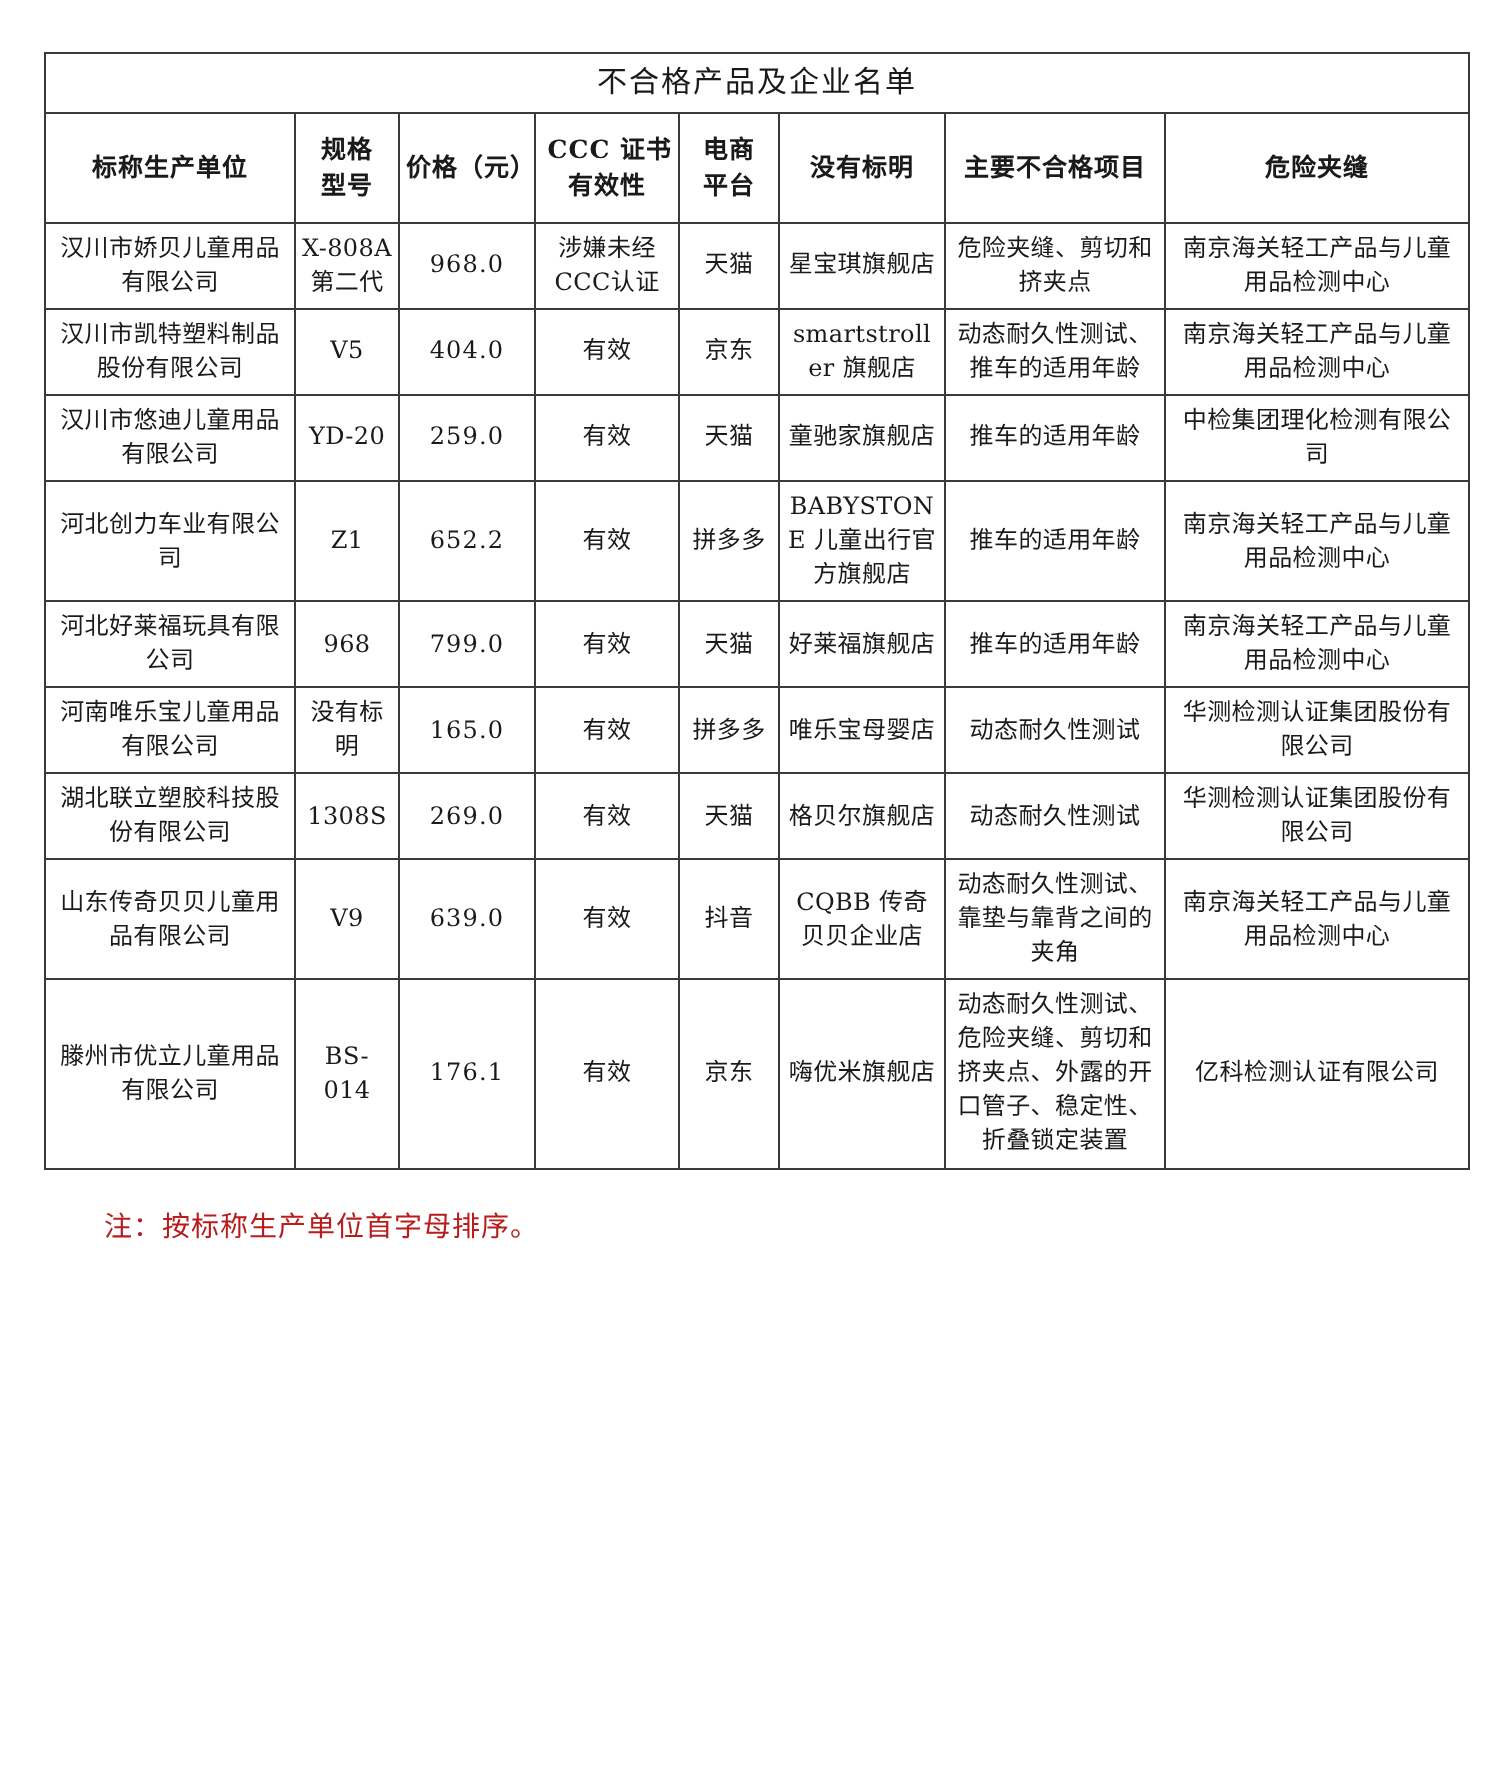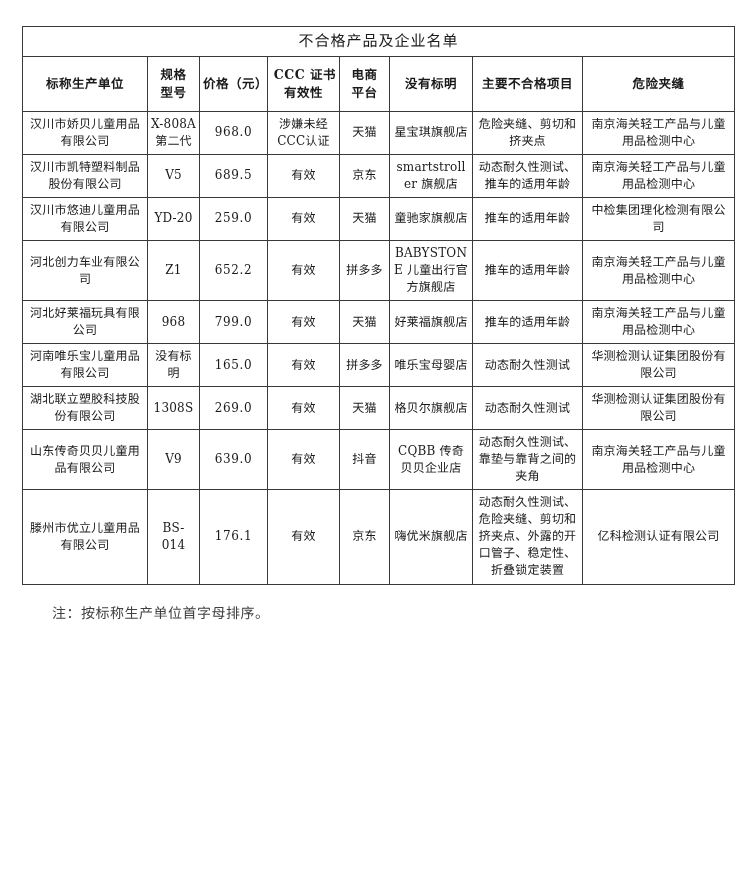--- a/index.html
+++ b/index.html
@@ -69,21 +69,21 @@
   col.c-platform { width: 50px;  }
   col.c-shop     { width: 83px;  }
   col.c-items    { width: 110px; }
   col.c-lab      { width: 152px; }
 
   .footnote {
     margin-top: 17px;
     padding-left: 30px;
     font-size: 14px;
     letter-spacing: 0.5px;
-    color: #404040;
+    color: #b91c1c;
   }
   .ccc-spaced { letter-spacing: 0.5px; text-align: right; }
 </style>
 </head>
 <body>
 
 <div class="page">
 
   <table class="report">
     <colgroup>
@@ -132,21 +132,21 @@
           <td class="num">968.0</td>
           <td>涉嫌未经CCC认证</td>
           <td>天猫</td>
           <td>星宝琪旗舰店</td>
           <td>危险夹缝、剪切和挤夹点</td>
           <td>南京海关轻工产品与儿童用品检测中心</td>
         </tr>
         <tr>
           <td>汉川市凯特塑料制品股份有限公司</td>
           <td>V5</td>
-          <td class="num">689.5</td>
+          <td class="num">404.0</td>
           <td>有效</td>
           <td>京东</td>
           <td>smartstroller 旗舰店</td>
           <td>动态耐久性测试、推车的适用年龄</td>
           <td>南京海关轻工产品与儿童用品检测中心</td>
         </tr>
         <tr>
           <td>汉川市悠迪儿童用品有限公司</td>
           <td>YD-20</td>
           <td class="num">259.0</td>

